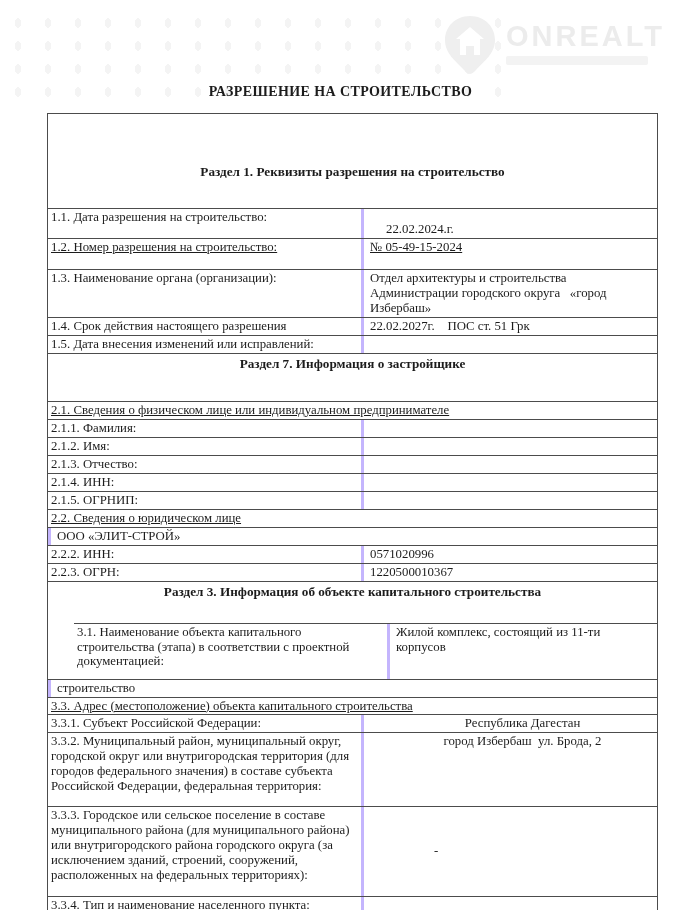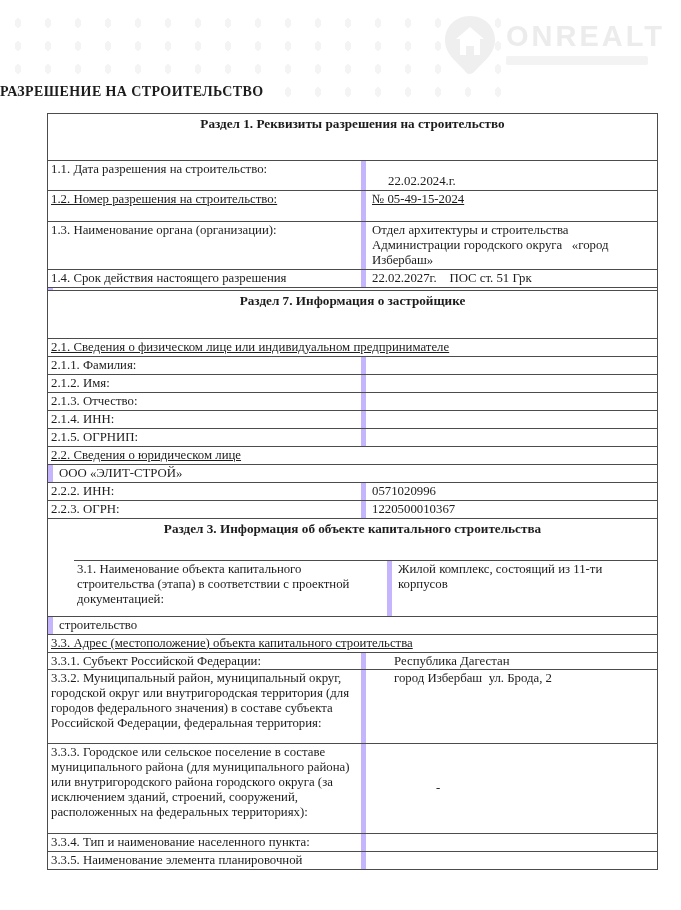--- a/index.html
+++ b/index.html
@@ -26,50 +26,50 @@
   .wm-brand{
     font-family:"Liberation Sans","DejaVu Sans",sans-serif;
     font-weight:bold;font-size:29px;line-height:1;letter-spacing:3px;color:#ececec;
   }
   .wm-tagline{
     margin-top:5px;width:142px;height:9px;border-radius:2px;
     background:#f3f3f3;filter:blur(0.5px);
   }
   
   .doc-title{
-    margin:84px 0 0 0;
+    margin:84px 0 0 0;text-align:center;
     font-size:14px;font-weight:bold;letter-spacing:0.4px;
     position:relative;z-index:2;
   }
   
   .permit-table{
     position:relative;z-index:2;
     margin:13px 23px 0 47px;
     border:1px solid #4c4c4c;
     font-size:12.8px;line-height:1.17;
     background:transparent;
   }
   .row{box-sizing:border-box;}
   .row + .row{border-top:1px solid #4c4c4c;}
   .row.kv{display:grid;grid-template-columns:313px 1fr;}
   .cell-label{padding:1px 6px 1px 3px;box-sizing:border-box;}
   .cell-value{
-    border-left:5px solid #c4b5fd;
+    border-left:3px solid #c4b5fd;
     padding:1px 4px 1px 6px;box-sizing:border-box;
     white-space:pre-wrap;
   }
   .row.full .cell-full{padding:1px 6px 1px 3px;text-decoration:underline;}
   .row.section{
     text-align:center;font-weight:bold;font-size:13.2px;
     padding:2px 4px;
   }
   
   .v-line2{padding-top:13px;padding-left:22px;}
   .v-indent{}
-  .v-indent-lg{padding-left:28px;}
+  .v-indent-lg{padding-left:28px;text-align:center;}
   .v-dash{display:flex;align-items:center;padding-left:70px;}
 </style>
 </head>
 <body>
 
 <div class="scan-pattern"></div>
 
 <div class="watermark">
   <svg class="wm-icon" viewBox="0 0 56 62">
     <path d="M28 2 C13 2 3 13 3 26 C3 40 14 47 22 56 C25 59 27 60 28 60 C29 60 31 59 34 56 C42 47 53 40 53 26 C53 13 43 2 28 2 Z" fill="#efefef"></path>
@@ -77,38 +77,39 @@
   </svg>
   <div class="wm-textcol">
     <div class="wm-brand">ONREALT</div>
     <div class="wm-tagline"></div>
   </div>
 </div>
 
 <h1 class="doc-title">РАЗРЕШЕНИЕ НА СТРОИТЕЛЬСТВО</h1>
 
 <div class="permit-table" id="permit-table">
-    <div class="row section" style="min-height: 46px;">Раздел 1. Реквизиты разрешения на строительство</div>
+    <div class="row section" style="min-height: 46px; margin-top: 48px;">Раздел 1. Реквизиты разрешения на строительство</div>
     <div class="row kv" style="min-height: 30px;">
       <div class="cell-label">1.1. Дата разрешения на строительство:</div>
       <div class="cell-value v-line2">22.02.2024.г.</div>
     </div>
     <div class="row kv" style="min-height: 31px; text-decoration: underline;">
       <div class="cell-label">1.2. Номер разрешения на строительство:</div>
       <div class="cell-value v-indent">№ 05-49-15-2024</div>
     </div>
     <div class="row kv">
       <div class="cell-label">1.3. Наименование органа (организации):</div>
       <div class="cell-value">Отдел архитектуры и строительства Администрации городского округа   «город Избербаш»</div>
     </div>
     <div class="row kv">
       <div class="cell-label">1.4. Срок действия настоящего разрешения</div>
       <div class="cell-value v-indent">22.02.2027г.    ПОС ст. 51 Грк</div>
     </div>
     <div class="row kv">
+      <div class="cell-label">1.5. Дата внесения изменений или исправлений:</div>
       <div class="cell-value"></div>
     </div>
     <div class="row section" style="min-height: 48px;">Раздел 7. Информация о застройщике</div>
     <div class="row full">
       <div class="cell-full">2.1. Сведения о физическом лице или индивидуальном предпринимателе</div>
     </div>
     <div class="row kv">
       <div class="cell-label">2.1.1. Фамилия:</div>
       <div class="cell-value"></div>
     </div>

